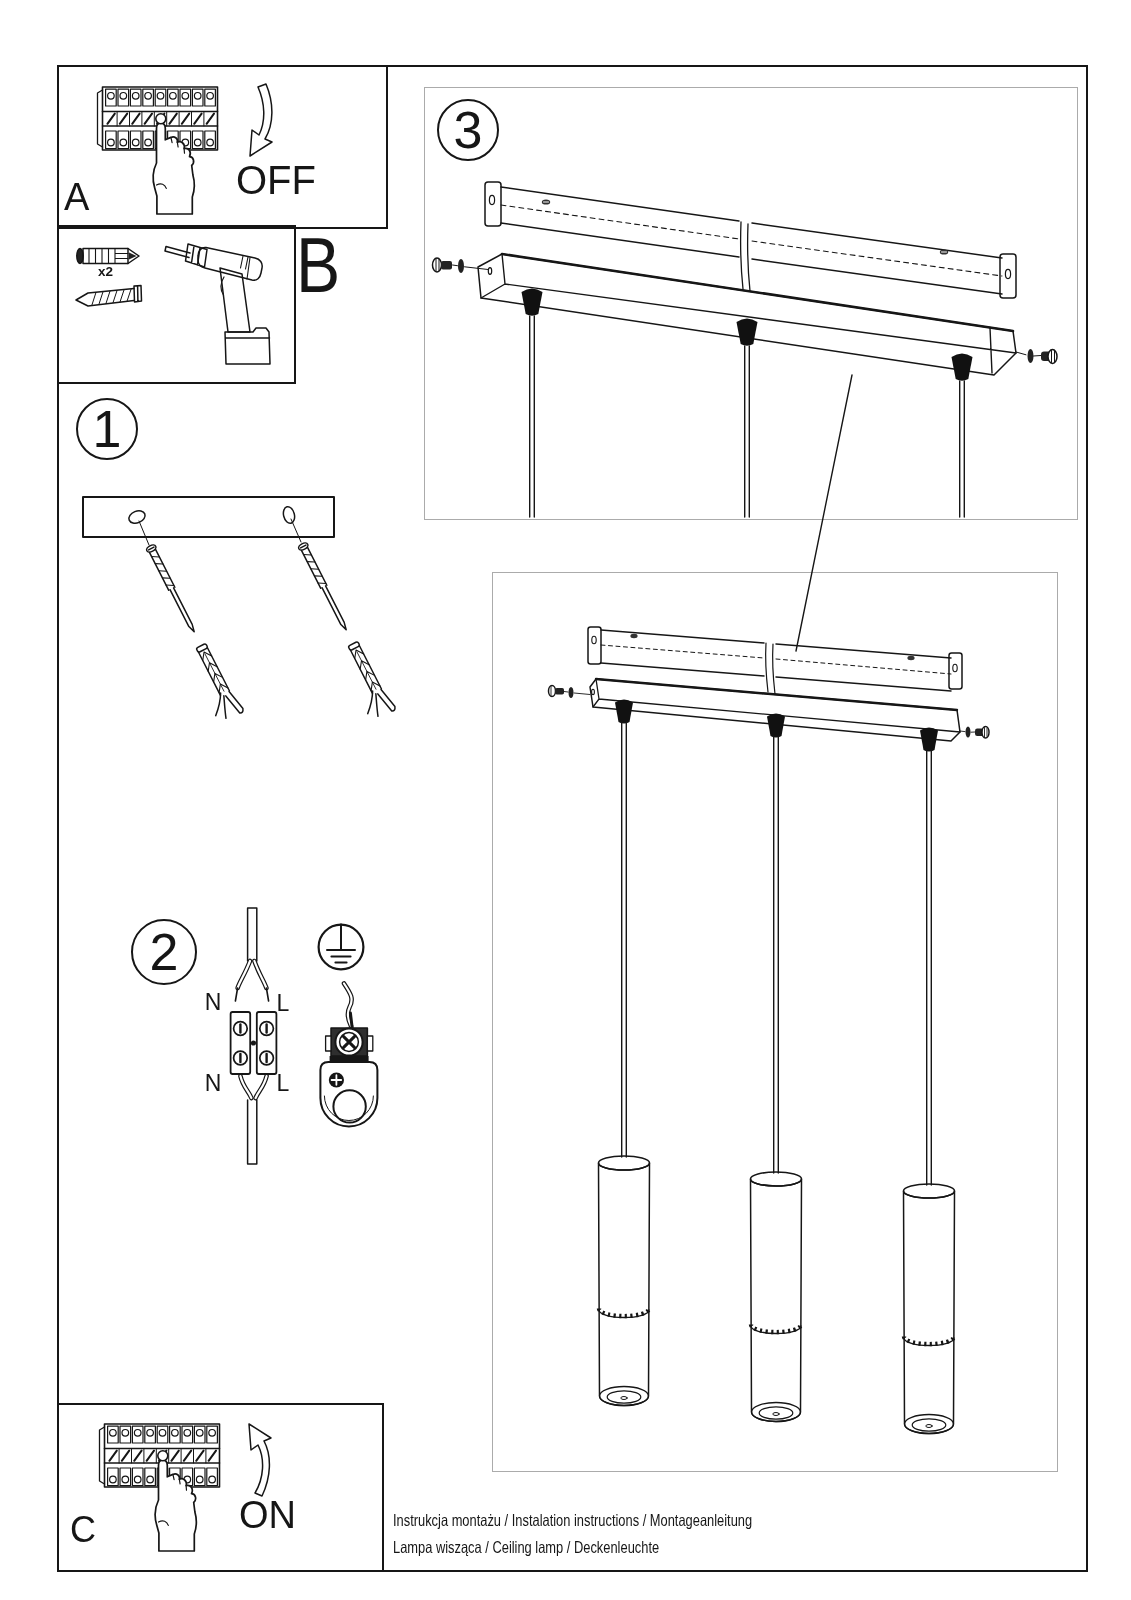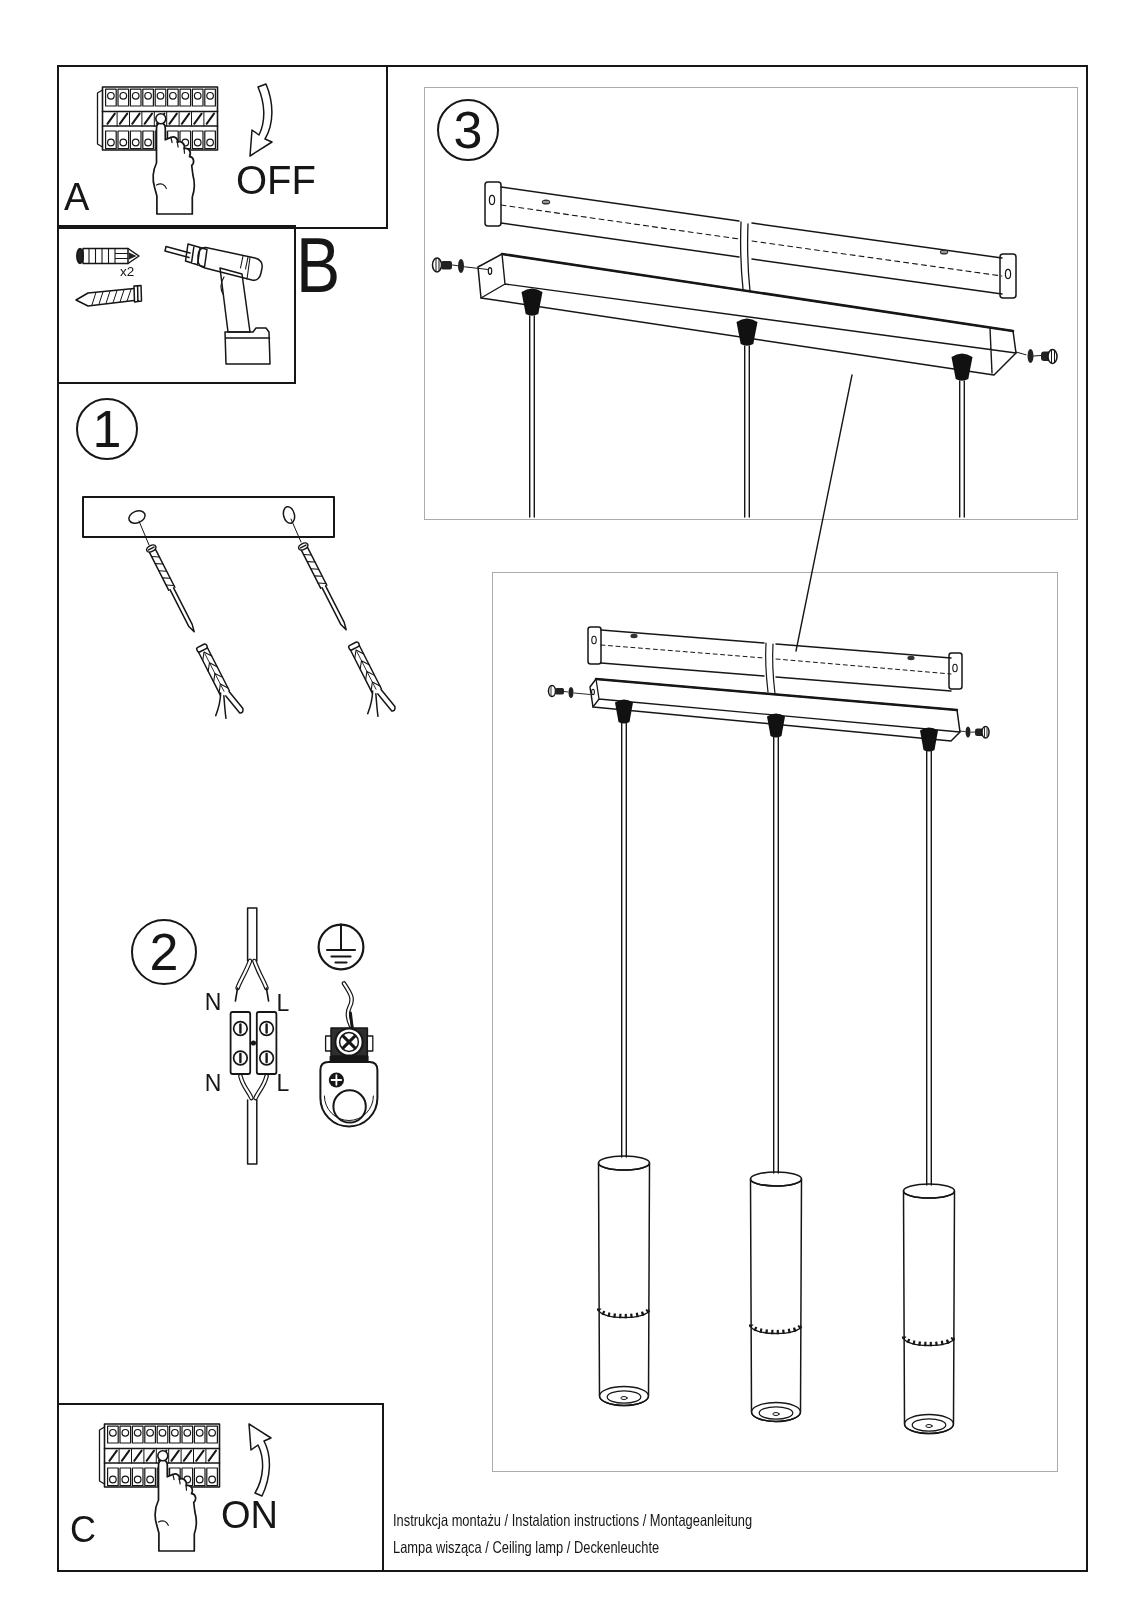--- a/index.html
+++ b/index.html
@@ -336,25 +336,25 @@
       <g>
         <path fill="#ffffff" d="M 262,1496 C 271,1477 272,1456 264,1441 L 271,1438 L 249,1424 L 251,1450 L 258,1445 C 265,1459 264,1478 255,1493 Z"></path>
       </g>
     </g>
   </svg>
 
   <div class="lbl" style="left:64px; top:178px; font-size:38px;">A</div>
   <div class="lbl" style="left:236px; top:160px; font-size:40px;">OFF</div>
 
   <div class="lbl squishB" style="left:296px; top:226px; font-size:78px;">B</div>
-  <div class="lbl" style="left:120px; top:265px; font-size:13.5px;">x2</div>
+  <div class="lbl" style="left:98px; top:265px; font-size:13.5px;font-weight:bold;">x2</div>
 
   <div class="lbl center" style="left:196px; top:991px; width:34px; font-size:23px;">N</div>
   <div class="lbl center" style="left:266px; top:992px; width:34px; font-size:23px;">L</div>
   <div class="lbl center" style="left:196px; top:1072px; width:34px; font-size:23px;">N</div>
   <div class="lbl center" style="left:266px; top:1072px; width:34px; font-size:23px;">L</div>
 
   <div class="lbl" style="left:70px; top:1512px; font-size:36px;">C</div>
-  <div class="lbl" style="left:221px; top:1496px; font-size:38px;">ON</div>
+  <div class="lbl" style="left:239px; top:1496px; font-size:38px;">ON</div>
 
   <div class="lbl squish" style="left:393px; top:1512px; font-size:16.5px;">Instrukcja montażu / Instalation instructions / Montageanleitung</div>
   <div class="lbl squish" style="left:393px; top:1539px; font-size:16.5px;">Lampa wisząca / Ceiling lamp / Deckenleuchte</div>
 </div>
 
 </body></html>

